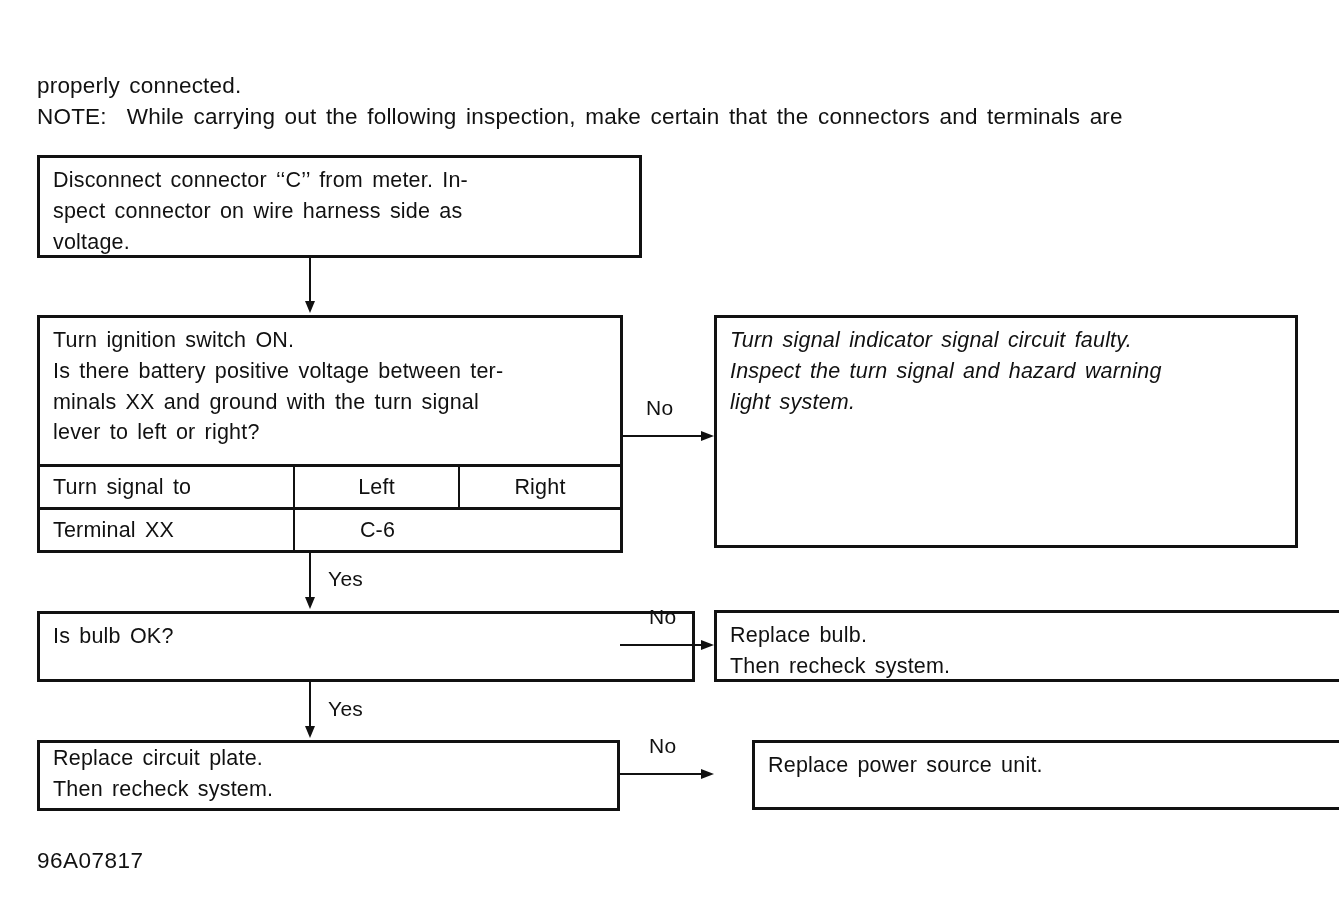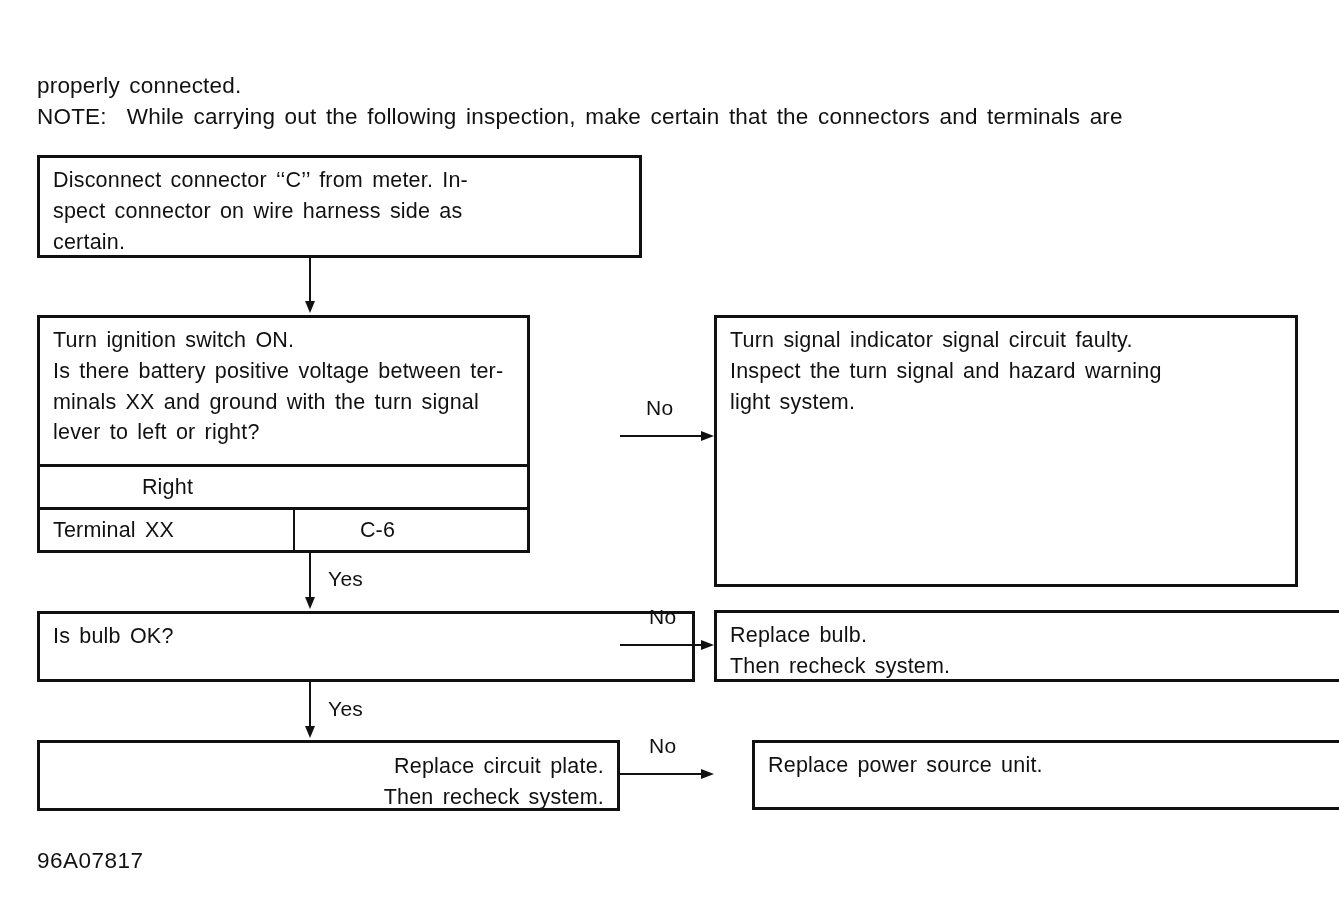--- a/index.html
+++ b/index.html
@@ -25,26 +25,26 @@
     border:3px solid var(--ink);
     background:var(--paper);
     box-sizing:border-box;
     font-size:21.5px;line-height:30.8px;
     letter-spacing:0.2px;word-spacing:3px;
   }
   .box .txt{padding:7px 13px;}
   .line{display:block;}
   
   #box-step1{left:37px;top:155px;width:605px;height:103px;}
-  #box-step2{left:37px;top:315px;width:493px;height:238px;padding:0;display:flex;flex-direction:column;}
+  #box-step2{left:37px;top:315px;width:586px;height:238px;padding:0;display:flex;flex-direction:column;}
   #box-step2 .txt{flex:1 1 auto;}
   #box-step3{left:37px;top:611px;width:658px;height:71px;}
   #box-step4{left:37px;top:740px;width:583px;height:71px;}
   
-  #box-result1{left:714px;top:315px;width:584px;height:272px;}
+  #box-result1{left:714px;top:315px;width:584px;height:233px;font-style:italic;}
   #box-result2{left:714px;top:610px;width:660px;height:72px;}
   #box-result3{left:714px;top:740px;width:688px;height:70px;margin-left:38px;}
   
   .mini-table{border-top:3px solid var(--ink);}
   .t-row{display:grid;grid-template-columns:255px 165px 1fr;}
   .t-row.header{border-bottom:3px solid var(--ink);}
   .t-cell{
     height:40px;display:flex;align-items:center;justify-content:center;
     border-right:2px solid var(--ink);
   }
@@ -73,36 +73,38 @@
 
   <div class="note">
     <span class="line">properly connected.</span>
     <span class="line"><span class="note-label">NOTE:</span><span>While carrying out the following inspection, make certain that the connectors and terminals are</span></span>
   </div>
 
   <div class="box" id="box-step1">
     <div class="txt">
       <span class="line">Disconnect connector ‘‘C’’ from meter. In-</span>
       <span class="line">spect connector on wire harness side as</span>
-      <span class="line">certain.</span>
+      <span class="line">voltage.</span>
     </div>
   </div>
 
   <div class="vline" style="left:309px;top:258px;height:44px;"></div>
   <div class="head-down" style="left:305px;top:301px;"></div>
 
   <div class="box" id="box-step2">
     <div class="txt">
       <span class="line">Turn ignition switch ON.</span>
       <span class="line">Is there battery positive voltage between ter-</span>
       <span class="line">minals XX and ground with the turn signal</span>
       <span class="line">lever to left or right?</span>
     </div>
     <div class="mini-table">
       <div class="t-row header">
+        <div class="t-cell left">Turn signal to</div>
+        <div class="t-cell">Left</div>
         <div class="t-cell">Right</div>
       </div>
       <div class="t-row">
         <div class="t-cell left">Terminal XX</div>
         <div class="t-cell">C-6</div>
       </div>
     </div>
   </div>
 
   <div class="box" id="box-result1">
@@ -136,21 +138,21 @@
 
   <div class="conn-label" style="left:649px;top:605px;">No</div>
   <div class="hline" style="left:620px;top:644px;width:84px;"></div>
   <div class="head-right" style="left:701px;top:640px;"></div>
 
   <div class="conn-label" style="left:328px;top:697px;">Yes</div>
   <div class="vline" style="left:309px;top:682px;height:45px;"></div>
   <div class="head-down" style="left:305px;top:726px;"></div>
 
   <div class="box" id="box-step4">
-    <div class="txt" style="padding-top:8px;text-align:right;">
+    <div class="txt" style="padding-top:0;">
       <span class="line">Replace circuit plate.</span>
       <span class="line">Then recheck system.</span>
     </div>
   </div>
 
   <div class="box" id="box-result3">
     <div class="txt">
       <span class="line">Replace power source unit.</span>
     </div>
   </div>

